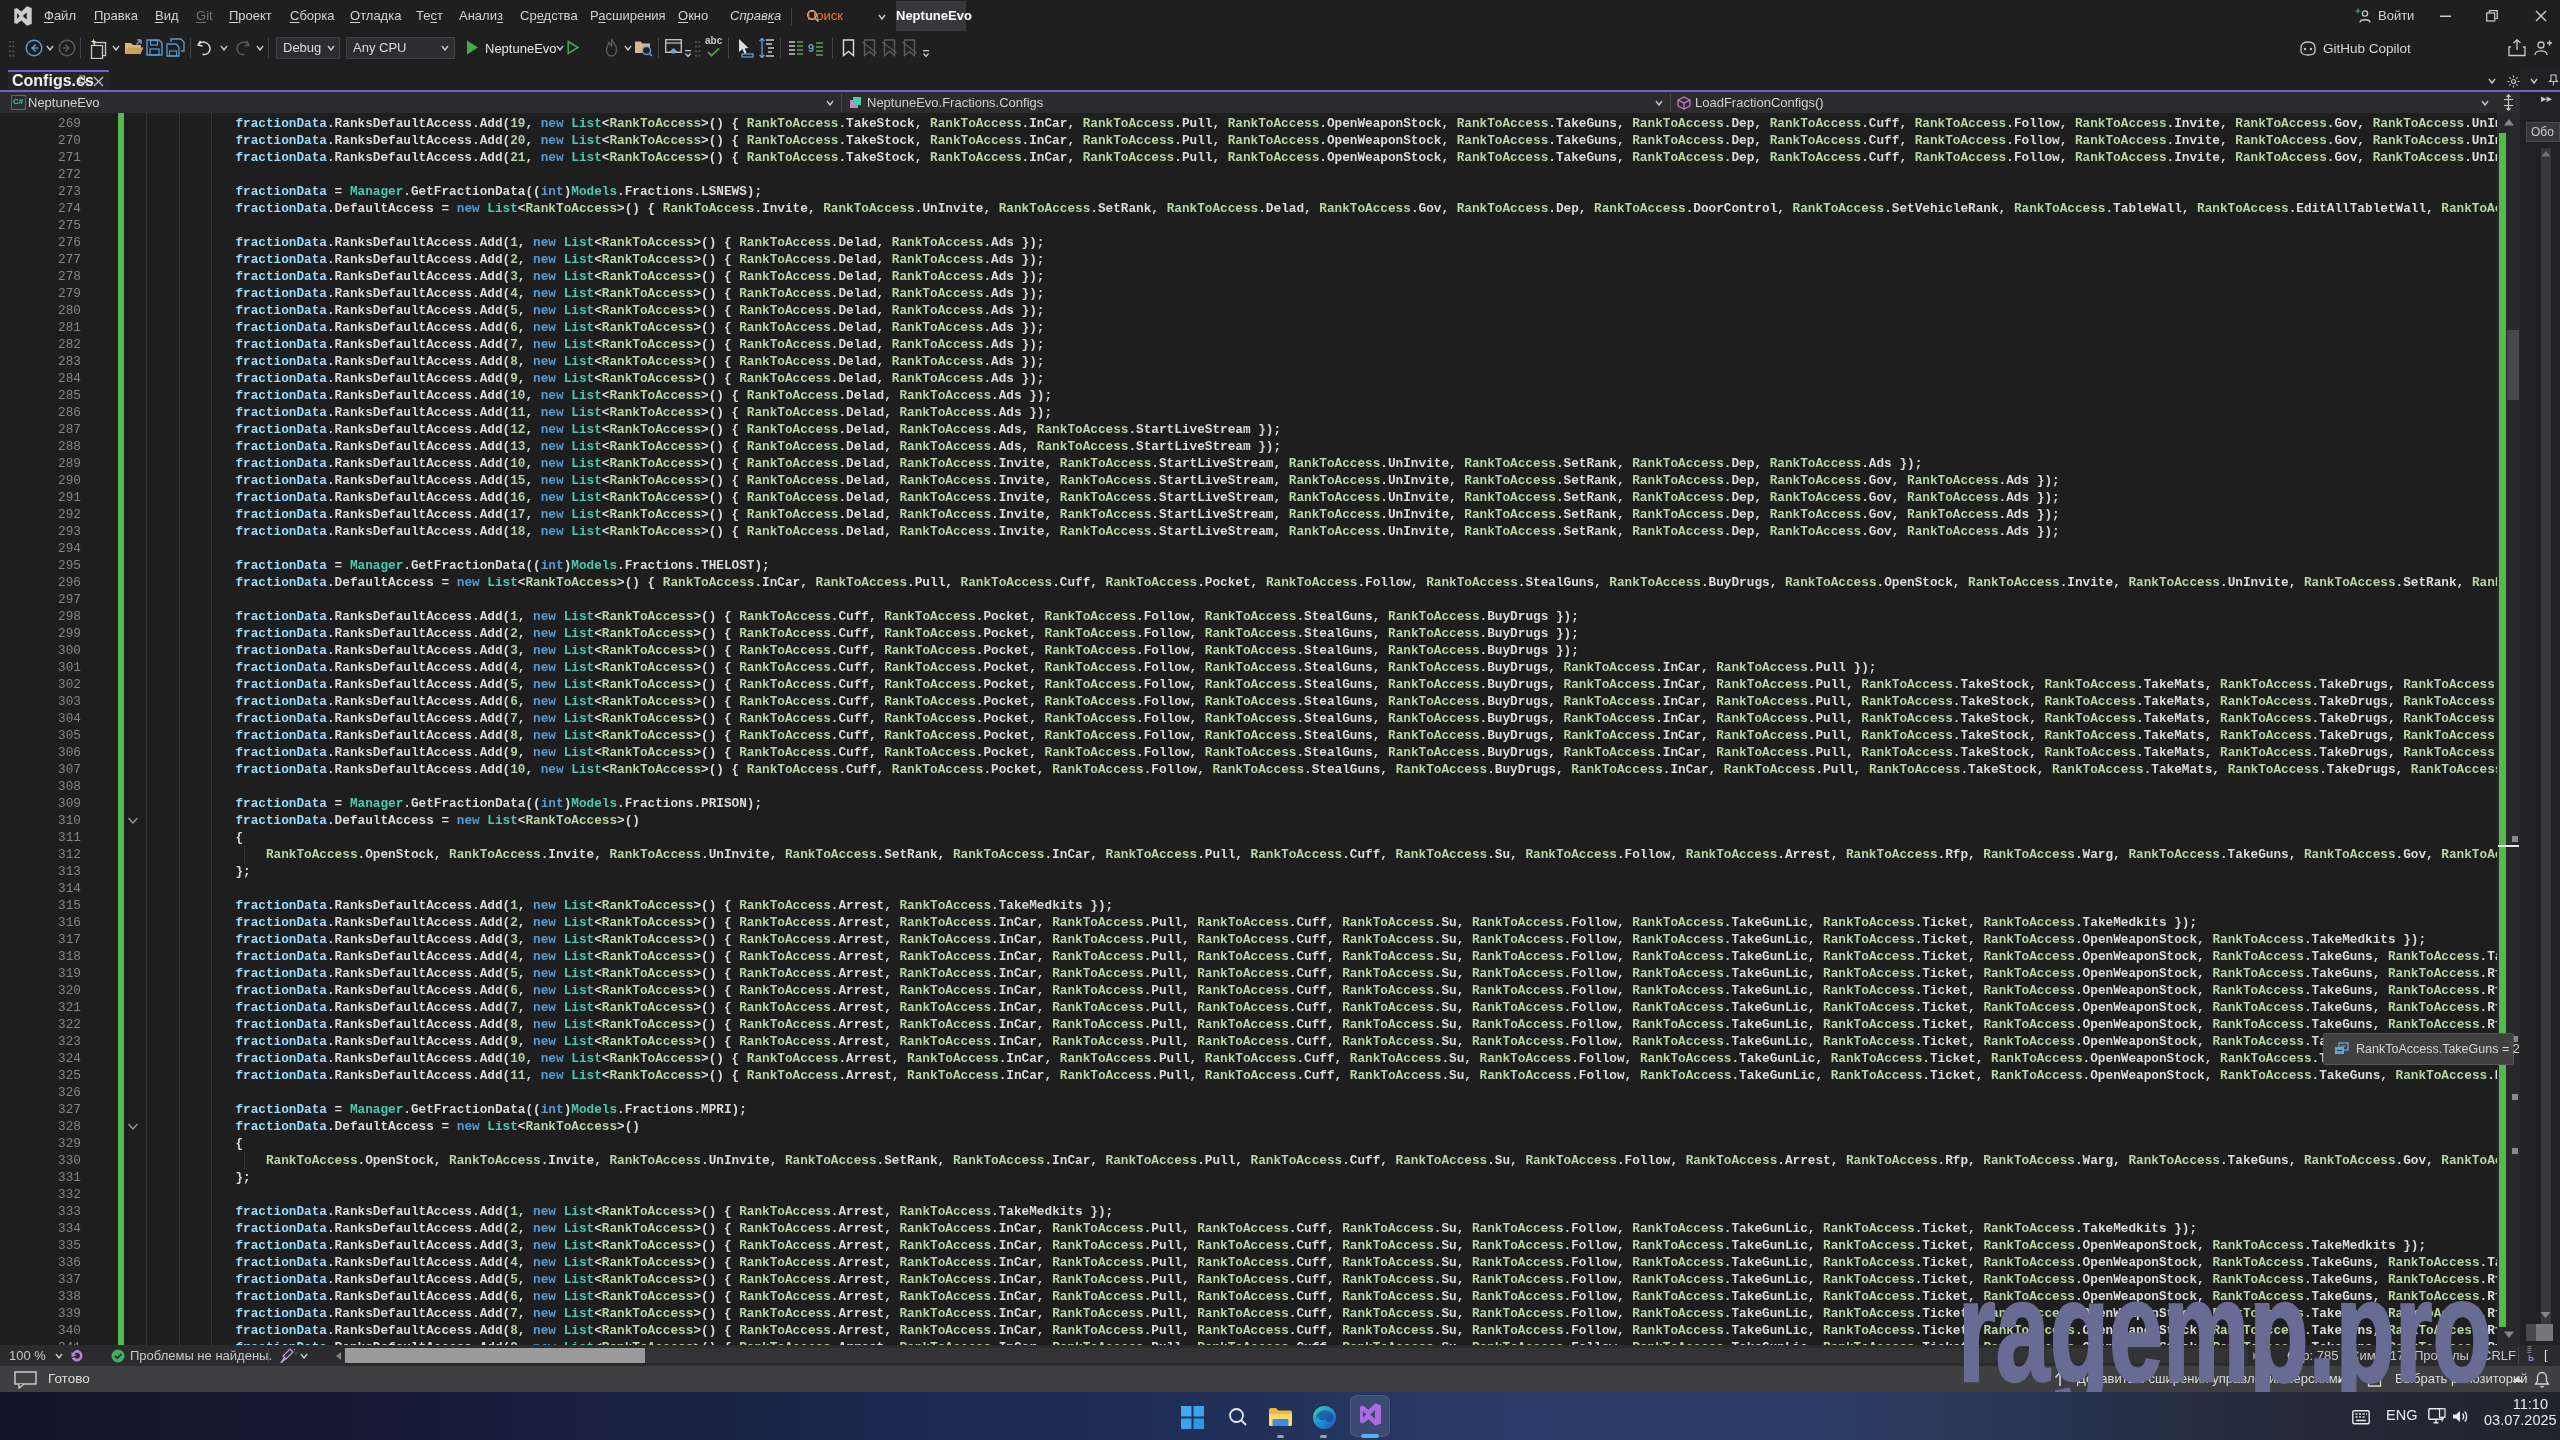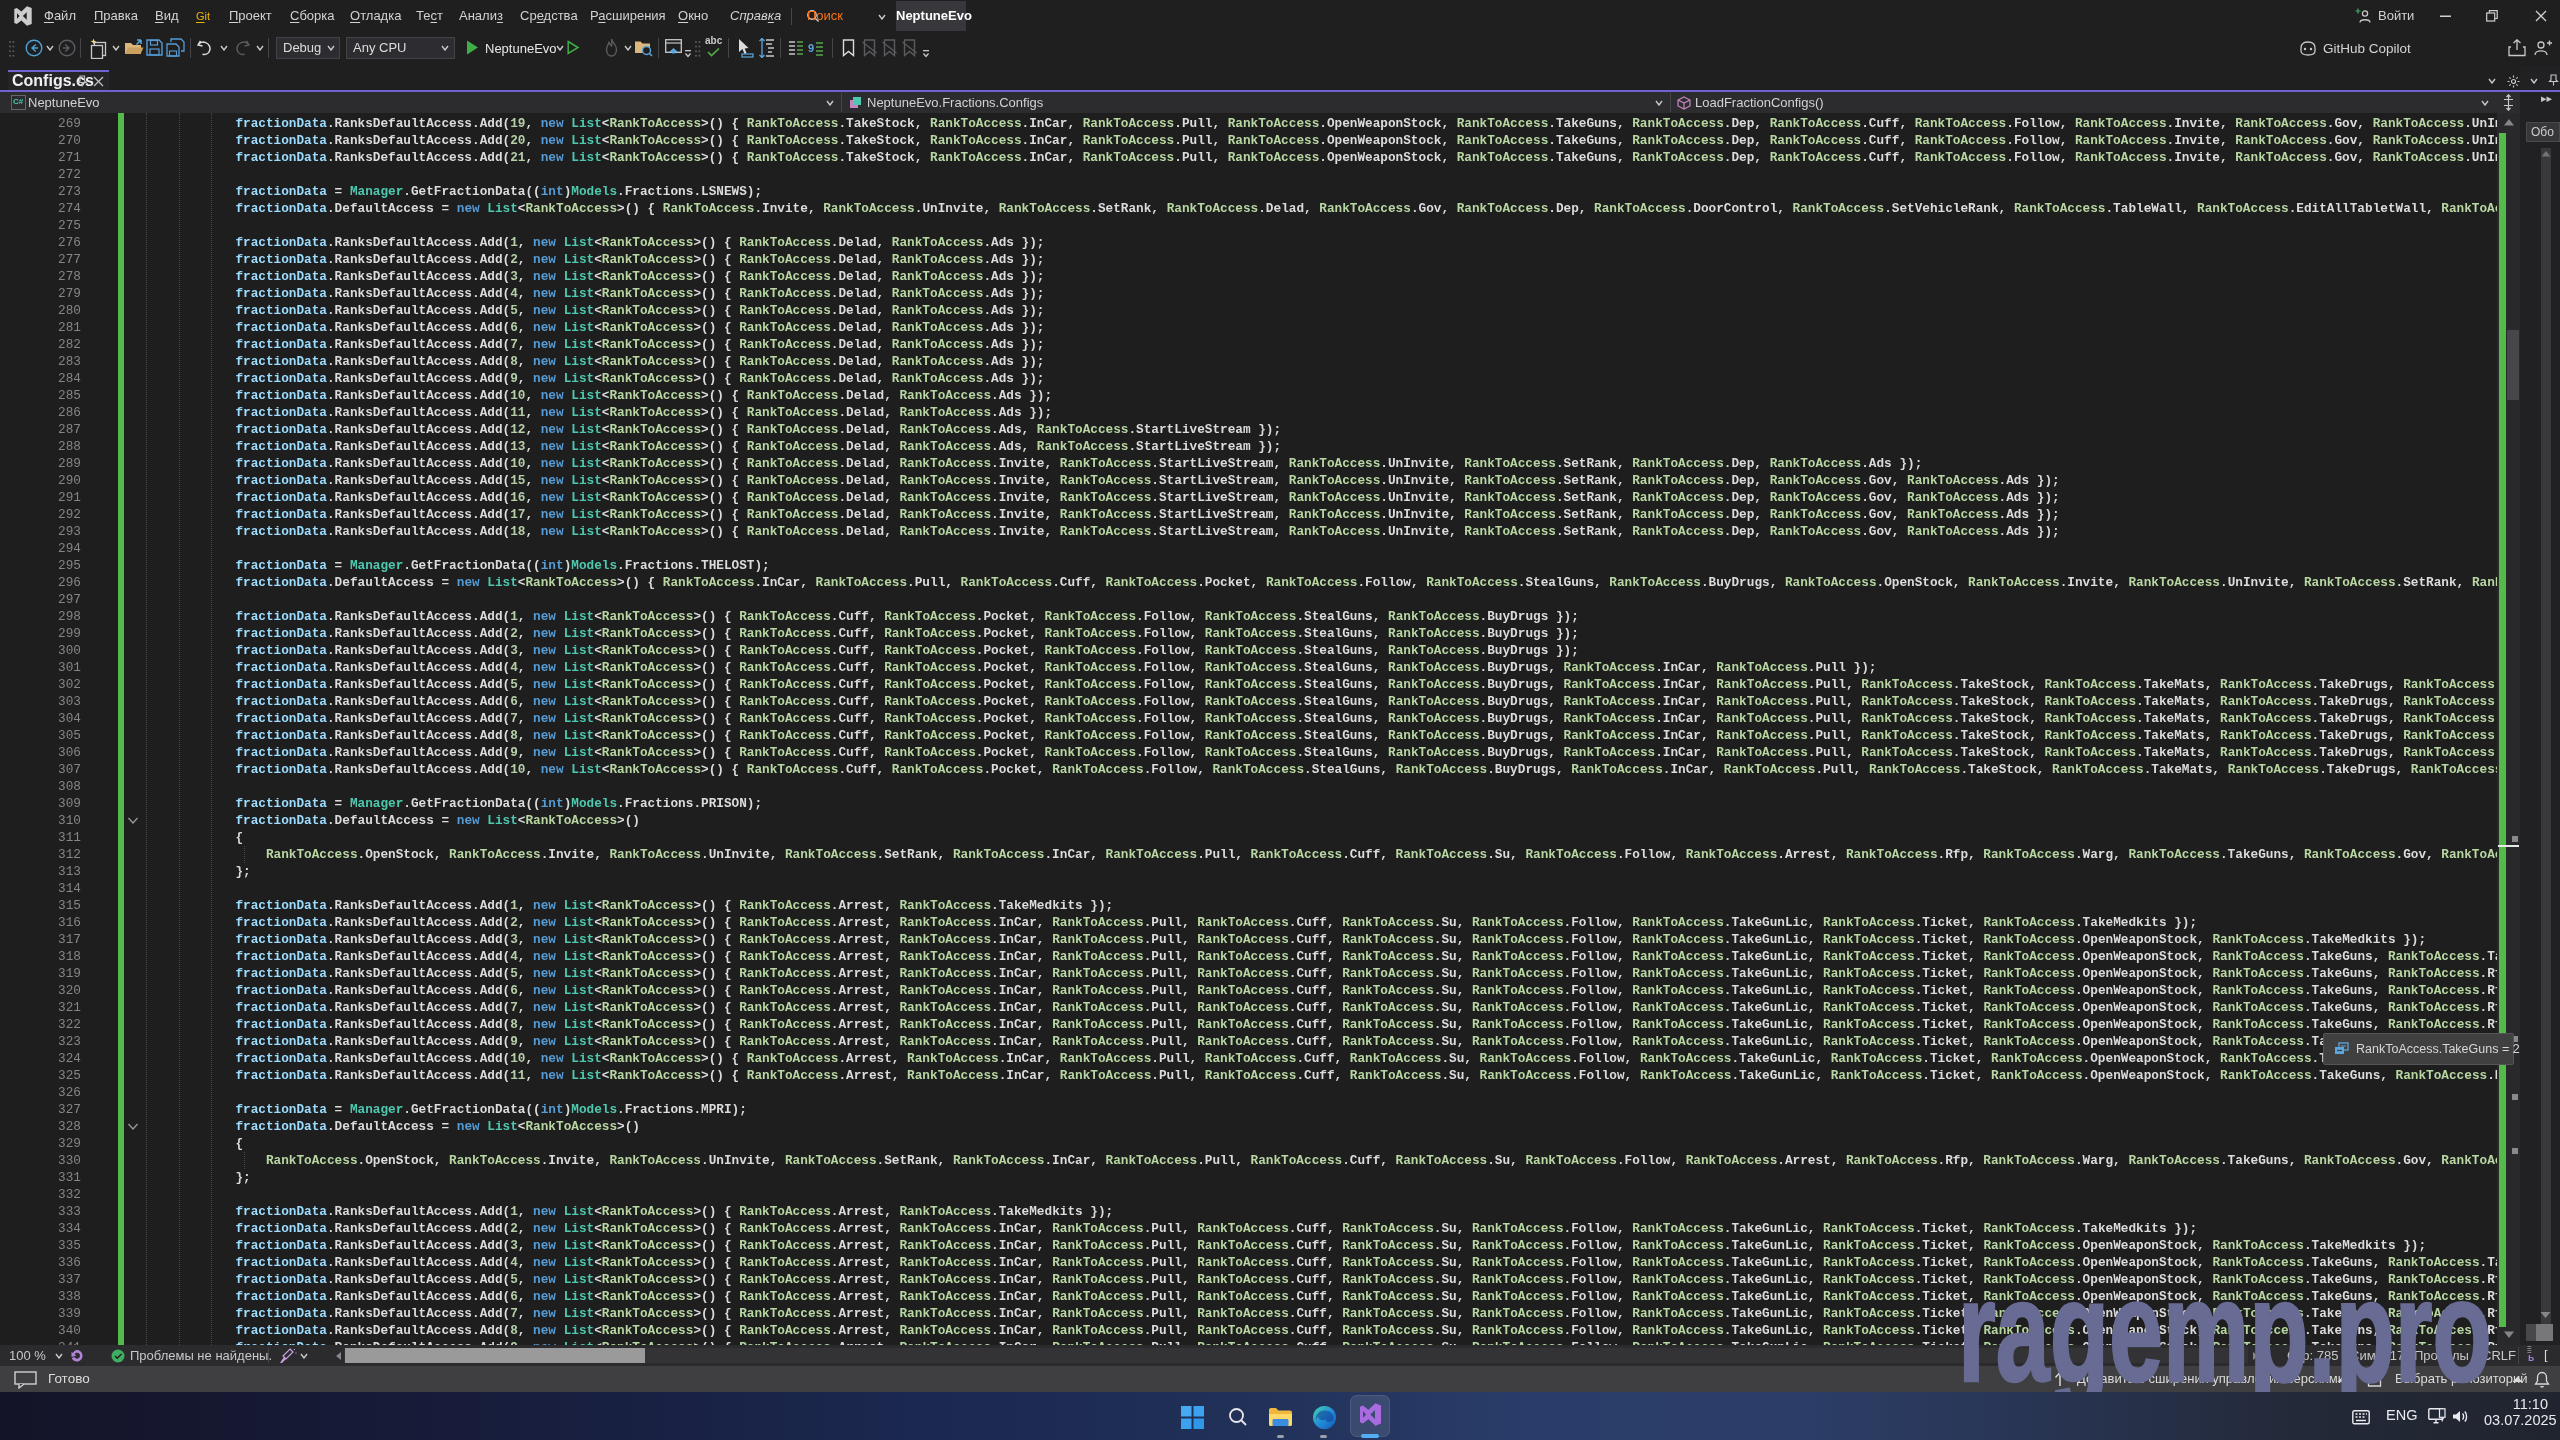--- a/index.html
+++ b/index.html
@@ -18,21 +18,21 @@
 <div class="abs" style="left:2497px;top:113px;width:23px;height:1232px;background:#29292c;"></div>
 <div class="abs" style="left:2520px;top:66px;width:40px;height:1279px;background:#212124;"></div>
 <div class="abs" style="left:0px;top:1345px;width:2560px;height:21px;background:#2b2b2e;"></div>
 <div class="abs" style="left:0px;top:1366px;width:2560px;height:26px;background:#3f3f41;"></div>
 <svg style="position:absolute;left:12px;top:5px;" width="22" height="22" viewBox="0 0 22 22" fill="none">
     <path d="M14.9 1.2 L9.4 6.5 L4.7 2.9 L2.3 4.0 L2.3 18.0 L4.7 19.1 L9.4 15.5 L14.9 20.8 L19.7 18.9 L19.7 3.1 Z M5.0 13.7 L5.0 8.3 L7.6 11.0 Z M10.9 11.0 L14.7 7.2 L14.7 14.8 Z" fill="#cccccc"></path>
   </svg>
 <div class="abs" style="left:44px;top:0px;height:32px;line-height:32px;color:#d2d2d2;font-size:13px;white-space:nowrap;"><u>Ф</u>айл</div>
 <div class="abs" style="left:94px;top:0px;height:32px;line-height:32px;color:#d2d2d2;font-size:13px;white-space:nowrap;"><u>П</u>равка</div>
 <div class="abs" style="left:155px;top:0px;height:32px;line-height:32px;color:#d2d2d2;font-size:13px;white-space:nowrap;"><u>В</u>ид</div>
-<div class="abs" style="left:196px;top:0px;height:32px;line-height:32px;color:#eab308;font-size:11px;white-space:nowrap;"><u>G</u>it</div>
+<div class="abs" style="left:196px;top:0px;height:32px;line-height:32px;color:#737373;font-size:13px;white-space:nowrap;"><u>G</u>it</div>
 <div class="abs" style="left:229px;top:0px;height:32px;line-height:32px;color:#d2d2d2;font-size:13px;white-space:nowrap;"><u>П</u>роект</div>
 <div class="abs" style="left:290px;top:0px;height:32px;line-height:32px;color:#d2d2d2;font-size:13px;white-space:nowrap;"><u>С</u>борка</div>
 <div class="abs" style="left:350px;top:0px;height:32px;line-height:32px;color:#d2d2d2;font-size:13px;white-space:nowrap;"><u>О</u>тладка</div>
 <div class="abs" style="left:416px;top:0px;height:32px;line-height:32px;color:#d2d2d2;font-size:13px;white-space:nowrap;">Те<u>с</u>т</div>
 <div class="abs" style="left:459px;top:0px;height:32px;line-height:32px;color:#d2d2d2;font-size:13px;white-space:nowrap;">Анали<u>з</u></div>
 <div class="abs" style="left:520px;top:0px;height:32px;line-height:32px;color:#d2d2d2;font-size:13px;white-space:nowrap;">Ср<u>е</u>дства</div>
 <div class="abs" style="left:590px;top:0px;height:32px;line-height:32px;color:#d2d2d2;font-size:13px;white-space:nowrap;">Р<u>а</u>сширения</div>
 <div class="abs" style="left:678px;top:0px;height:32px;line-height:32px;color:#d2d2d2;font-size:13px;white-space:nowrap;"><u>О</u>кно</div>
 <div class="abs" style="left:730px;top:0px;height:32px;line-height:32px;color:#d2d2d2;font-size:13px;white-space:nowrap;font-style:italic;">Справ<u>к</u>а</div>
 <div class="abs" style="left:791px;top:8px;width:1px;height:17px;background:#46464a"></div>

